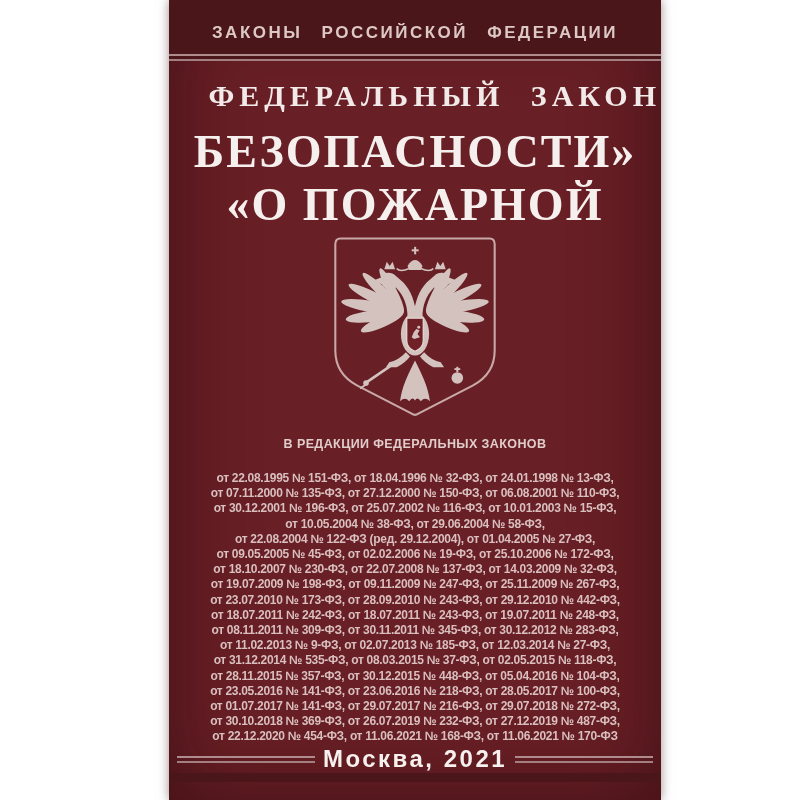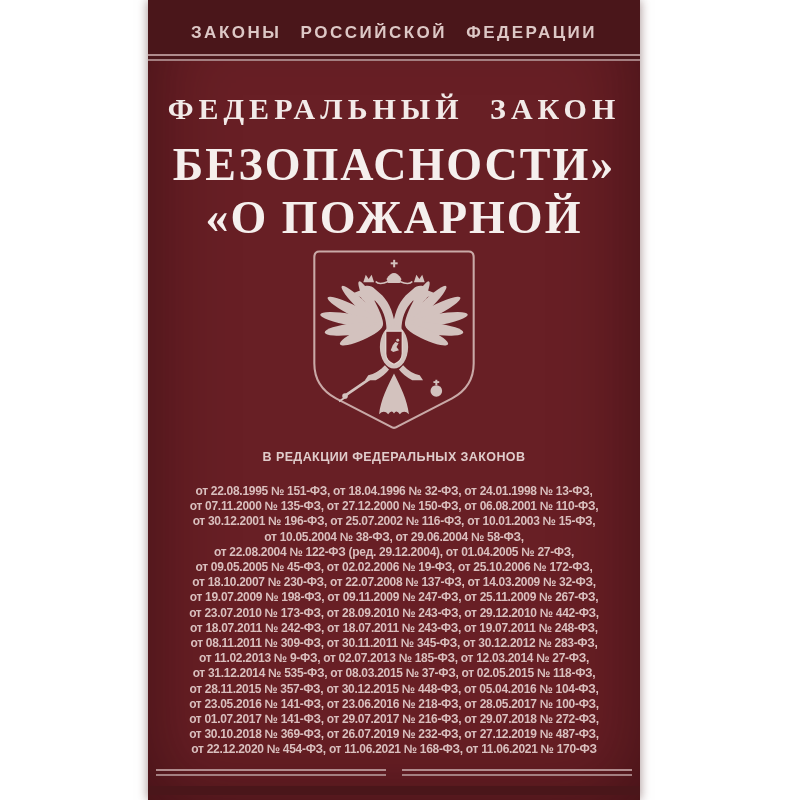--- a/index.html
+++ b/index.html
@@ -12,21 +12,21 @@
     overflow: hidden;
   }
   .page {
     position: relative;
     width: 800px;
     height: 800px;
     background: #ffffff;
   }
   .cover {
     position: absolute;
-    left: 148px;
+    left: 169px;
     top: 0;
     width: 492px;
     height: 800px;
     background: #681f25;
     box-shadow: 0 0 10px rgba(70,25,25,.5), inset 0 0 80px rgba(32,6,9,.55);
     overflow: hidden;
     color: #e7d6d4;
     text-align: center;
   }
   .top-band {
@@ -46,30 +46,31 @@
     color: #ddc8c6;
     white-space: nowrap;
   }
   .double-rule {
     height: 3px;
     border-top: 2px solid #b08b8d;
     border-bottom: 2px solid #a47f81;
     background: #4a161a;
   }
   .law-type {
-    margin-top: 31px;
+    margin-top: 18px;
     height: 34px;
     line-height: 34px;
     font-family: "Liberation Serif", serif;
     font-size: 30px;
     font-weight: bold;
     letter-spacing: 5px;
     word-spacing: 14px;
     color: #f2eae8;
     white-space: nowrap;
+    text-align: right;
   }
   .main-title {
     margin-top: 12px;
     font-family: "Liberation Serif", serif;
     font-size: 46px;
     font-weight: bold;
     line-height: 53px;
     letter-spacing: 2px;
     color: #f5efed;
     white-space: nowrap;
@@ -212,19 +213,20 @@
       <div class="rev-line">от 31.12.2014 № 535-ФЗ, от 08.03.2015 № 37-ФЗ, от 02.05.2015 № 118-ФЗ,</div>
       <div class="rev-line">от 28.11.2015 № 357-ФЗ, от 30.12.2015 № 448-ФЗ, от 05.04.2016 № 104-ФЗ,</div>
       <div class="rev-line">от 23.05.2016 № 141-ФЗ, от 23.06.2016 № 218-ФЗ, от 28.05.2017 № 100-ФЗ,</div>
       <div class="rev-line">от 01.07.2017 № 141-ФЗ, от 29.07.2017 № 216-ФЗ, от 29.07.2018 № 272-ФЗ,</div>
       <div class="rev-line">от 30.10.2018 № 369-ФЗ, от 26.07.2019 № 232-ФЗ, от 27.12.2019 № 487-ФЗ,</div>
       <div class="rev-line">от 22.12.2020 № 454-ФЗ, от 11.06.2021 № 168-ФЗ, от 11.06.2021 № 170-ФЗ</div>
     </div>
 
     <div class="imprint-row">
       <span class="imprint-rule"></span>
+      <span class="imprint">Москва, 2021</span>
       <span class="imprint-rule"></span>
     </div>
 
     <div class="bottom-band"></div>
 
   </div>
 </div>
 
 </body></html>

